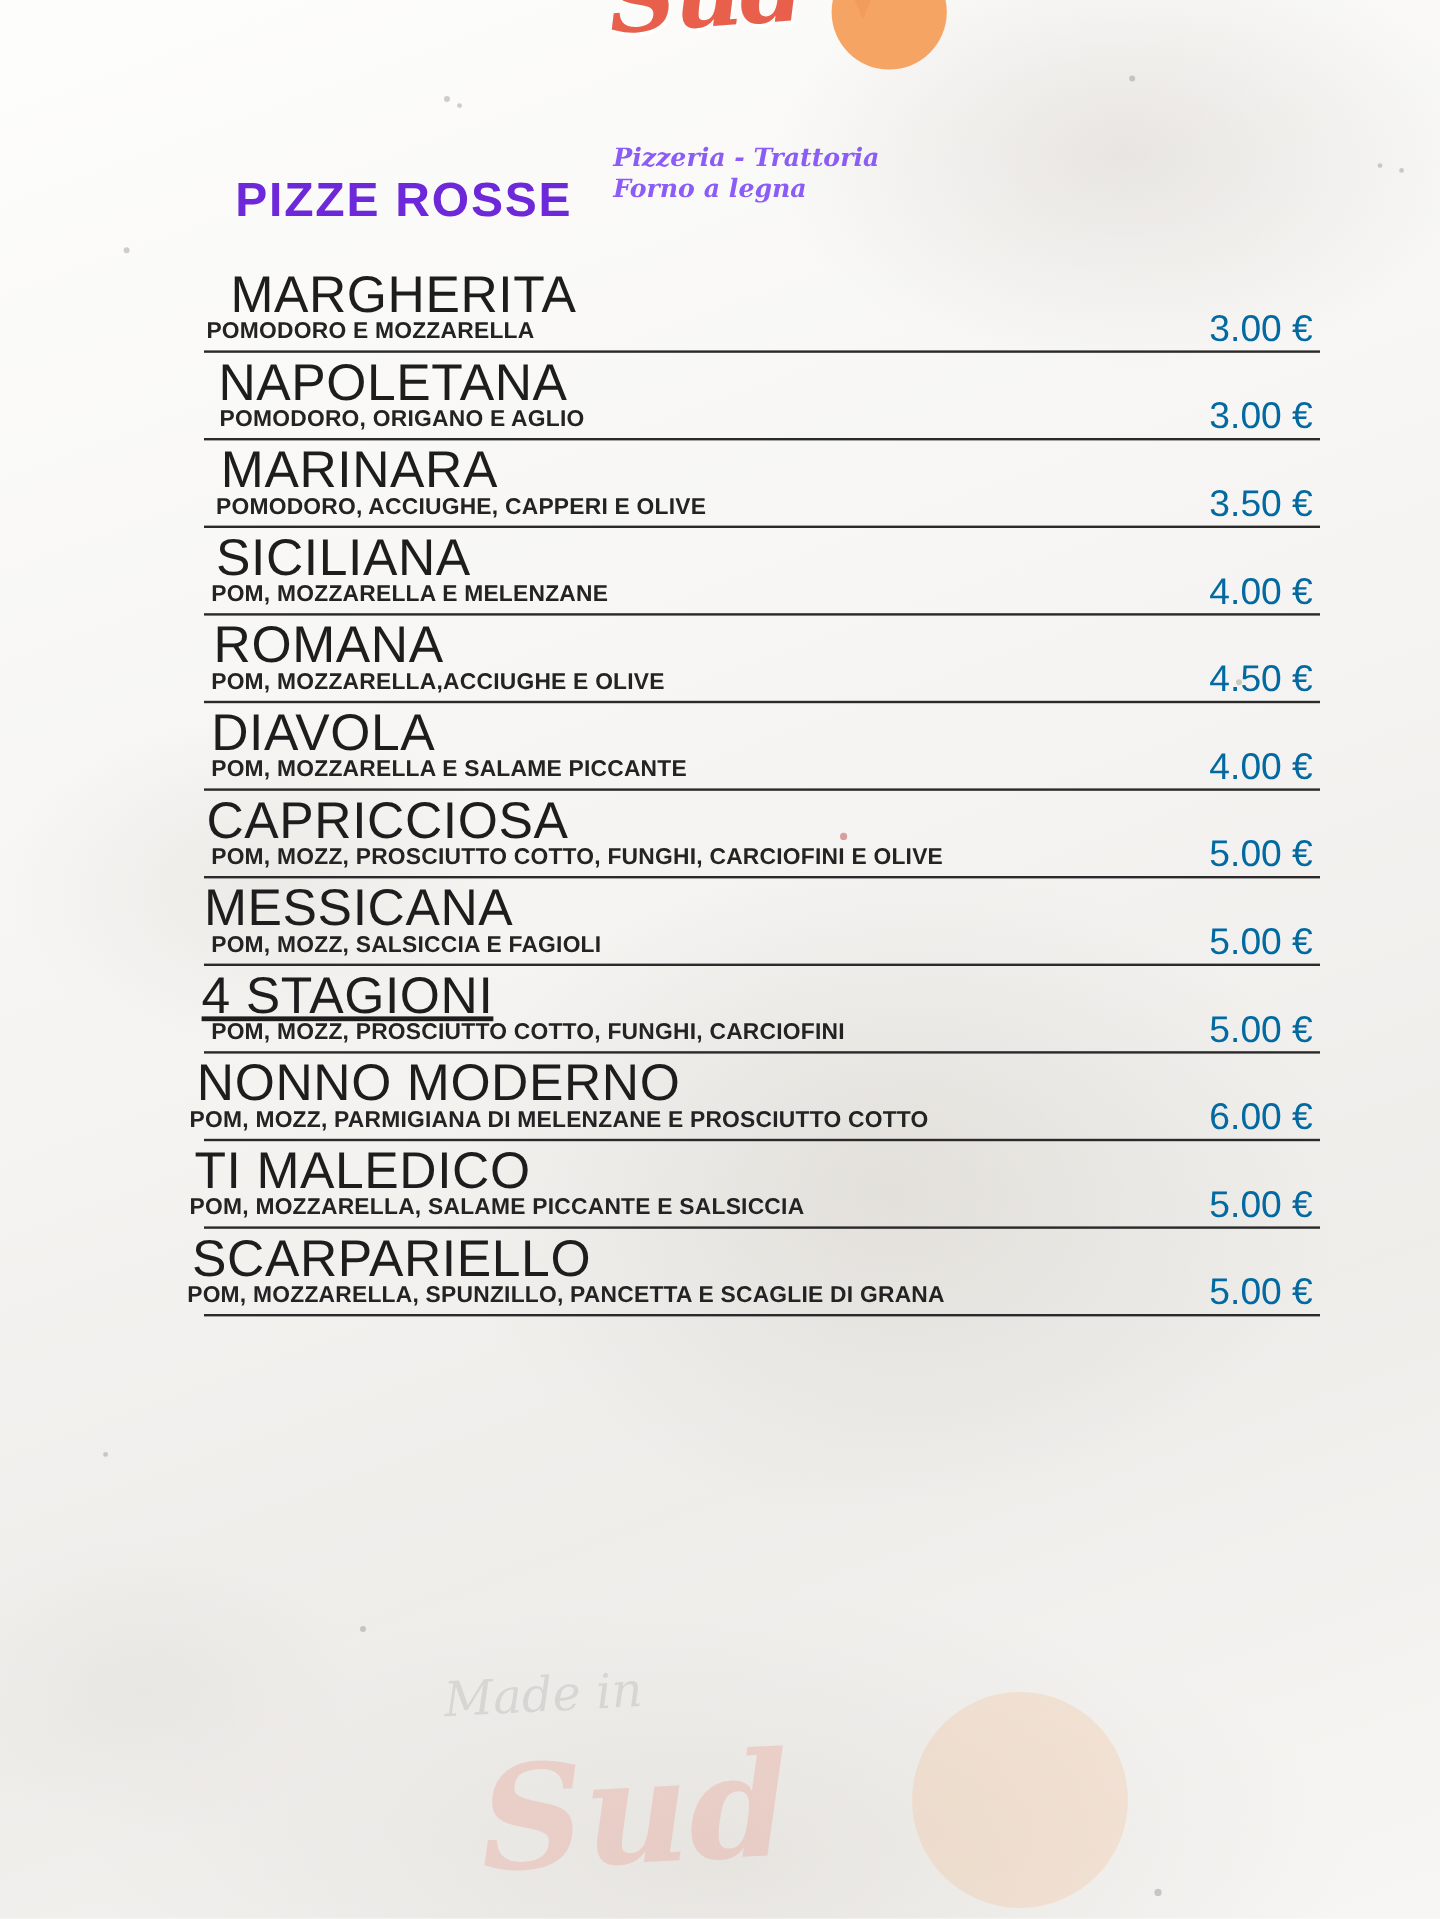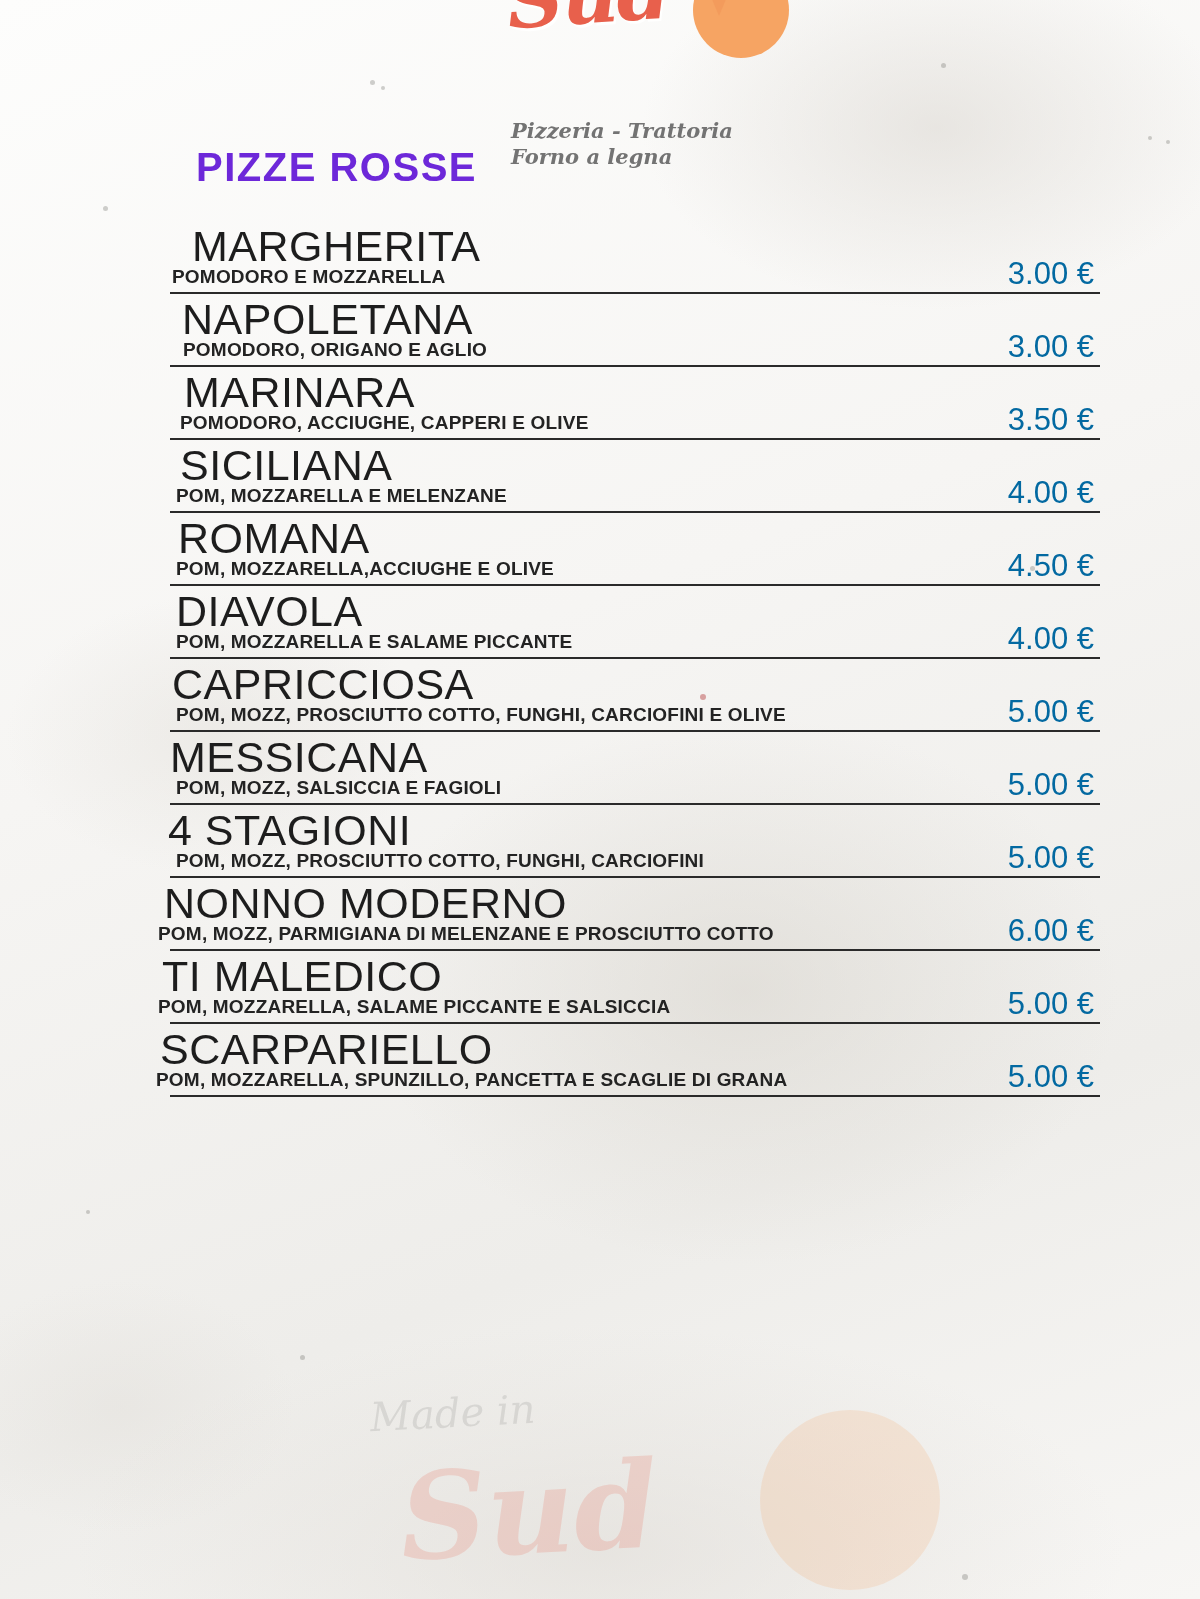--- a/index.html
+++ b/index.html
@@ -78,21 +78,21 @@
     letter-spacing: -2px;
     text-shadow: 2px 3px 0 rgba(255,255,255,0.85);
     transform: rotate(-4deg);
   }
   .logo-sub1, .logo-sub2 {
     position: absolute;
     font-family: "DejaVu Serif", serif;
     font-style: italic;
     font-weight: bold;
     font-size: 21px;
-    color: #737373;
+    color: #8b5cf6;
     white-space: nowrap;
   }
   .logo-sub1 { left: 14px; top: 178px; }
   .logo-sub2 { left: 14px; top: 204px; }
 
   
   .section-title {
     position: absolute;
     left: 196px;
     top: 145px;
@@ -155,21 +155,21 @@
   .item:nth-child(1) .desc { left: 22px; }
   .item:nth-child(2) .name { left: 32px; }
   .item:nth-child(2) .desc { left: 33px; }
   .item:nth-child(3) .name { left: 34px; }
   .item:nth-child(3) .desc { left: 30px; }
   .item:nth-child(4) .name { left: 30px; }
   .item:nth-child(5) .name { left: 28px; }
   .item:nth-child(6) .name { left: 26px; text-align: center; }
   .item:nth-child(7) .name { left: 22px; }
   .item:nth-child(8) .name { left: 20px; }
-  .item:nth-child(9) .name { left: 18px; }
+  .item:nth-child(9) .name { left: 18px; text-decoration: underline; }
   .item:nth-child(10) .name { left: 14px; }
   .item:nth-child(10) .desc { left: 8px; }
   .item:nth-child(11) .name { left: 12px; }
   .item:nth-child(11) .desc { left: 8px; }
   .item:nth-child(12) .name { left: 10px; }
   .item:nth-child(12) .desc { left: 6px; }
 
   
   .watermark {
     position: absolute;

